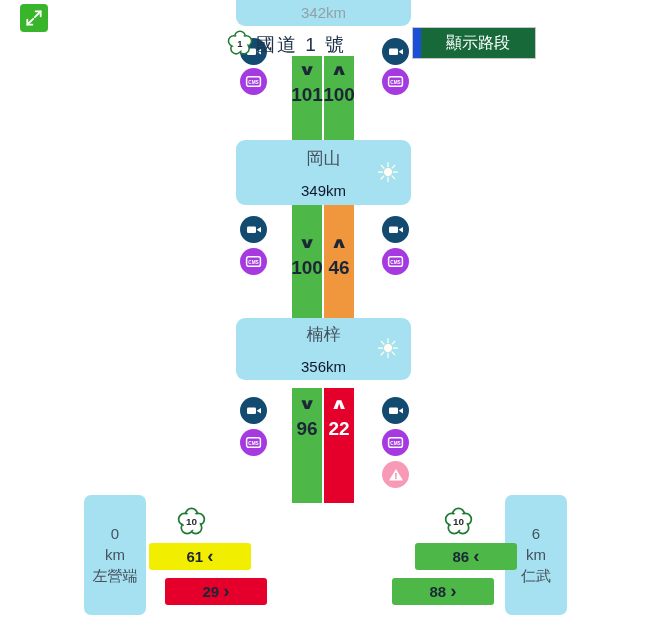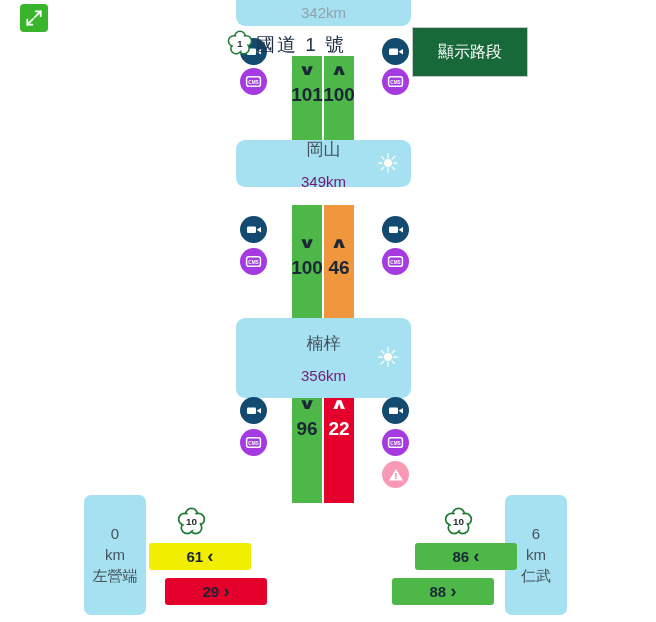--- a/index.html
+++ b/index.html
@@ -7,31 +7,31 @@
   body { font-family: "Liberation Sans", "DejaVu Sans", sans-serif; }
   #app { position:relative; width:656px; height:622px; overflow:hidden; background:#fff; }
 
   
   .expand-btn { position:absolute; left:20px; top:4px; width:28px; height:28px;
     background:#38b52b; border-radius:4px; display:flex; align-items:center; justify-content:center;
     z-index:12; cursor:pointer; }
   .hdr-shield { position:absolute; left:227px; top:30px; z-index:11; }
   .hdr-title { position:absolute; left:256px; top:32px; font-size:19px; font-weight:normal;
     color:#1e3148; letter-spacing:2px; z-index:11; white-space:nowrap; }
-  .btn-group { position:absolute; left:412px; top:27px; height:50px; display:flex;
-    border:1px solid #c6c6c6; background:#1d4ed8; z-index:12; }
+  .btn-group { position:absolute; left:412px; top:27px; height:32px; display:flex;
+    border:1px solid #c6c6c6; background:#1d4ed8; z-index:12;padding-left:8px; }
   .btn { display:flex; align-items:center; justify-content:center; font-size:16px; cursor:pointer; }
   .btn.active { background:#17693a; color:#fff; width:114px; }
   .btn.inactive { background:#fff; color:#2f9e4f; width:122px; border-left:1px solid #d5d5d5; }
 
   
   .station { position:absolute; left:236px; width:175px; background:#a6e1f2; border-radius:9px;
     display:flex; flex-direction:column; align-items:center; justify-content:center; gap:12px; z-index:2; }
   .station-name { font-size:17px; color:#45525c; }
-  .station-km { font-size:15px; color:#701a75; }
+  .station-km { font-size:15px; color:#0f172a; }
   .station.partial { top:-38px; height:64px; justify-content:flex-end; padding-bottom:5px; gap:0; }
   .station.partial .station-km { color:#93a1a8; }
   .sun-icon { position:absolute; right:11px; top:50%; transform:translateY(-50%);
     font-size:27px; color:#fffdf0; line-height:1; }
   .sun-icon::before { content:"☀"; }
 
   
   .bar { position:absolute; width:30px; z-index:1; display:flex; flex-direction:column;
     align-items:center; font-weight:bold; color:#1b2736; }
   .bar .arrow { font-size:15px; line-height:1; transform:scaleX(1.5); }
@@ -104,21 +104,21 @@
         </g>
       </svg>
   </div>
   <div class="icon-badge cms" style="left:382px; top:68px">
     <svg width="17" height="17" viewBox="0 0 16 16">
         <rect x="1.5" y="3.5" width="13" height="9" rx="2" fill="none" stroke="#fff" stroke-width="1.4"></rect>
         <text x="8" y="10" text-anchor="middle" font-size="4.4" font-weight="bold" fill="#fff">CMS</text>
       </svg>
   </div>
 
-  <div class="station" style="top:140px; height:47px">
+  <div class="station" style="top:140px; height:65px">
     <span class="station-name">岡山</span>
     <span class="station-km">349km</span>
     <span class="sun-icon"></span>
   </div>
 
   <div class="bar south seg2 lv-green">
     <span class="arrow">∨</span>
     <span class="val">100</span>
   </div>
   <div class="bar north seg2 lv-orange">
@@ -148,21 +148,21 @@
         </g>
       </svg>
   </div>
   <div class="icon-badge cms" style="left:382px; top:248px">
     <svg width="17" height="17" viewBox="0 0 16 16">
         <rect x="1.5" y="3.5" width="13" height="9" rx="2" fill="none" stroke="#fff" stroke-width="1.4"></rect>
         <text x="8" y="10" text-anchor="middle" font-size="4.4" font-weight="bold" fill="#fff">CMS</text>
       </svg>
   </div>
 
-  <div class="station" style="top:318px; height:80px">
+  <div class="station" style="top:318px; height:62px">
     <span class="station-name">楠梓</span>
     <span class="station-km">356km</span>
     <span class="sun-icon"></span>
   </div>
 
   <div class="bar south seg3 lv-green">
     <span class="arrow">∨</span>
     <span class="val">96</span>
   </div>
   <div class="bar north seg3 lv-red">

